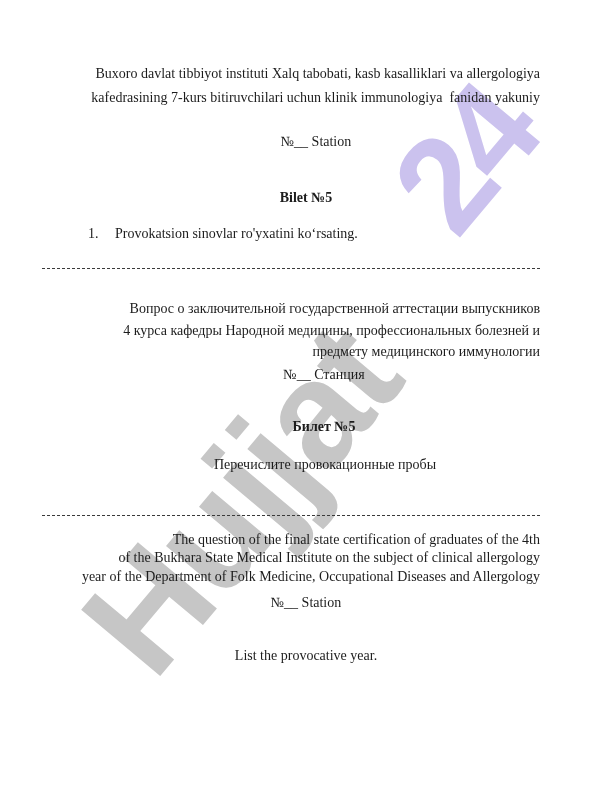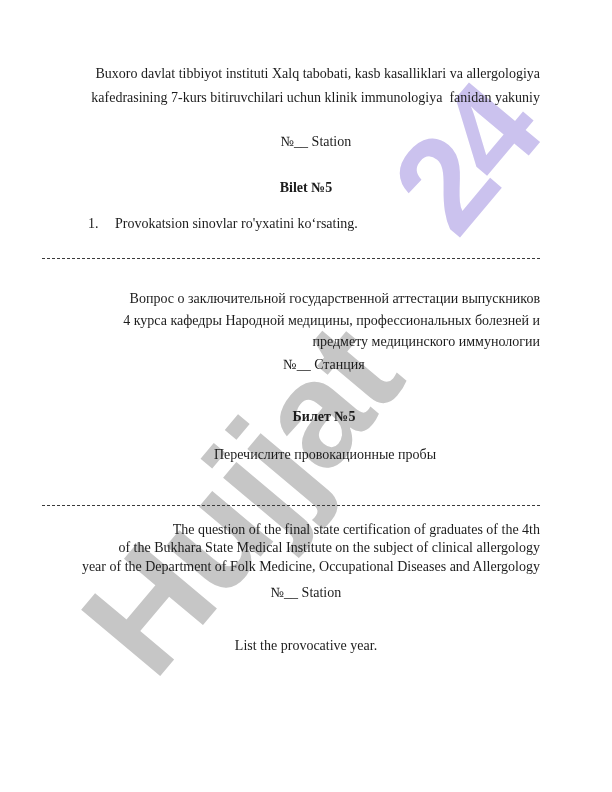--- a/index.html
+++ b/index.html
@@ -56,21 +56,21 @@
     border-top:1.6px dashed #3a3a3a;
     margin-left:-30px;          
     width:498px;
   }
   .divider-1 { margin-top:22px; }
   .divider-2 { margin-top:38px; }
   .para-ru { margin-top:29px;font-family:Liberation Serif, serif; }
   .para-en { margin-top:15px; }
   .station-ru { margin-top:0; }
   .station-en { margin-top:5px; line-height:24px; text-align:center; }
-  .ticket-uz { margin-top:22px; }
+  .ticket-uz { margin-top:32px; }
   .ticket-ru { margin-top:28px; }
   .ticket-en { margin-top:1px; }
   .final-line { margin-top:29px; line-height:24px; text-align:center; }
 </style>
 </head>
 <body>
 
 <div class="page">
 
   <div class="wm wm-hujjat" style="color:#c6c6c6;">Hujjat</div>

